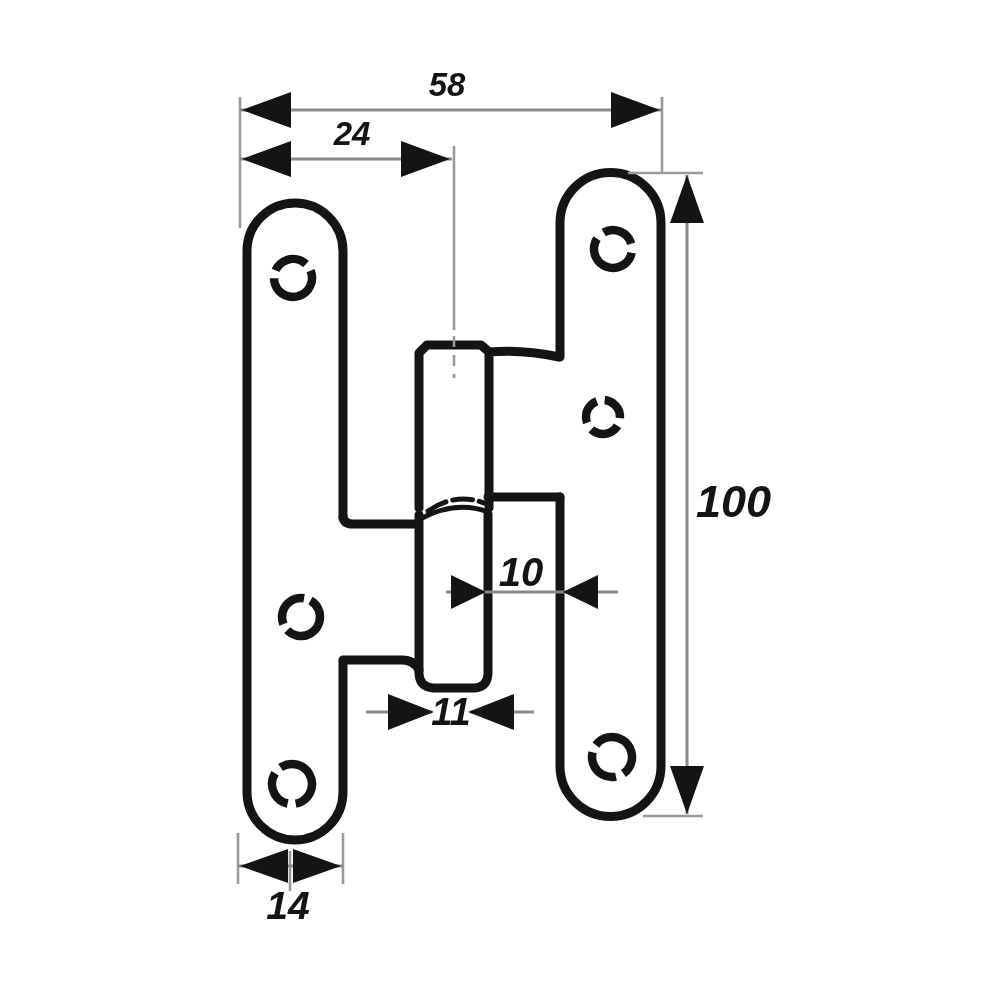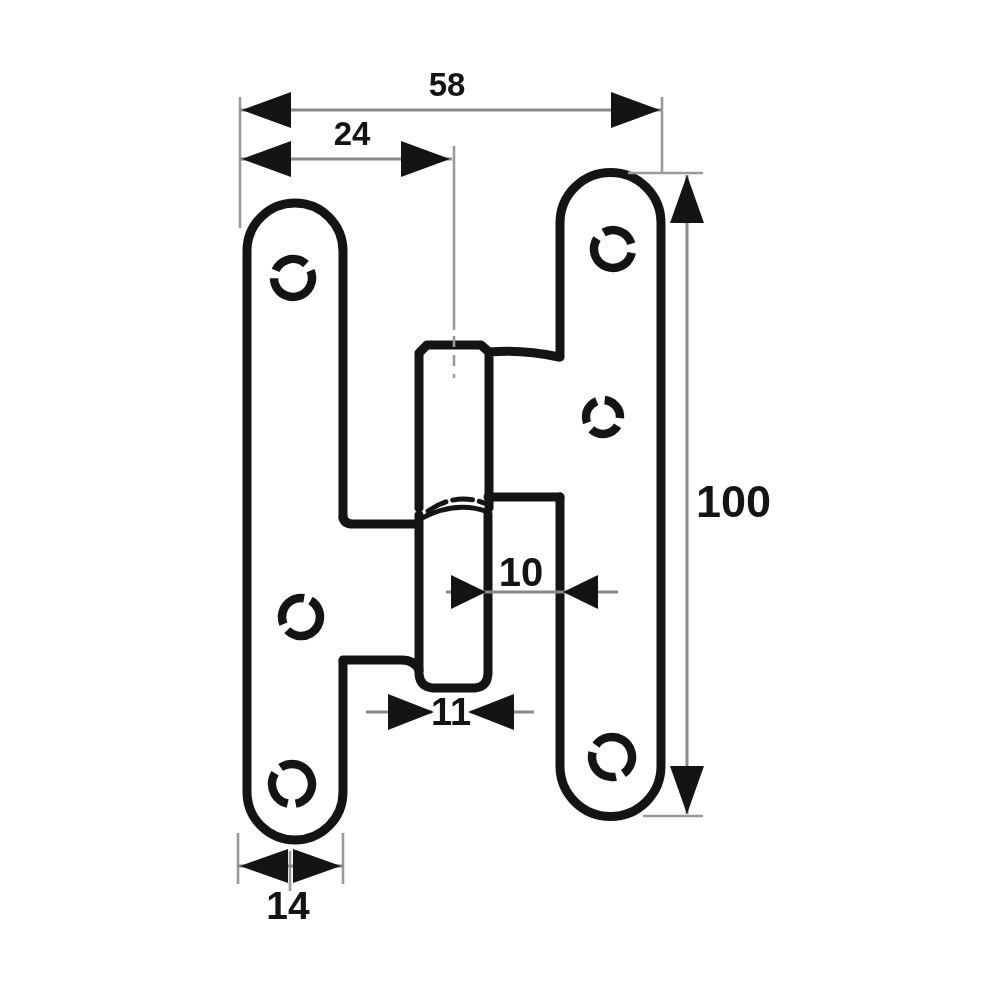--- a/index.html
+++ b/index.html
@@ -9,20 +9,21 @@
     width: 1000px;
     height: 1000px;
     overflow: hidden;
     font-family: "Liberation Sans", sans-serif;
   }
   .drawing-wrap {
     width: 864px;
     height: 1000px;
     position: relative;
     background: #ffffff;
+    font-style: italic;
   }
   svg { display: block; }
 
   .outline {
     fill: none;
     stroke: #141414;
     stroke-width: 9;
     stroke-linecap: round;
     stroke-linejoin: round;
   }

